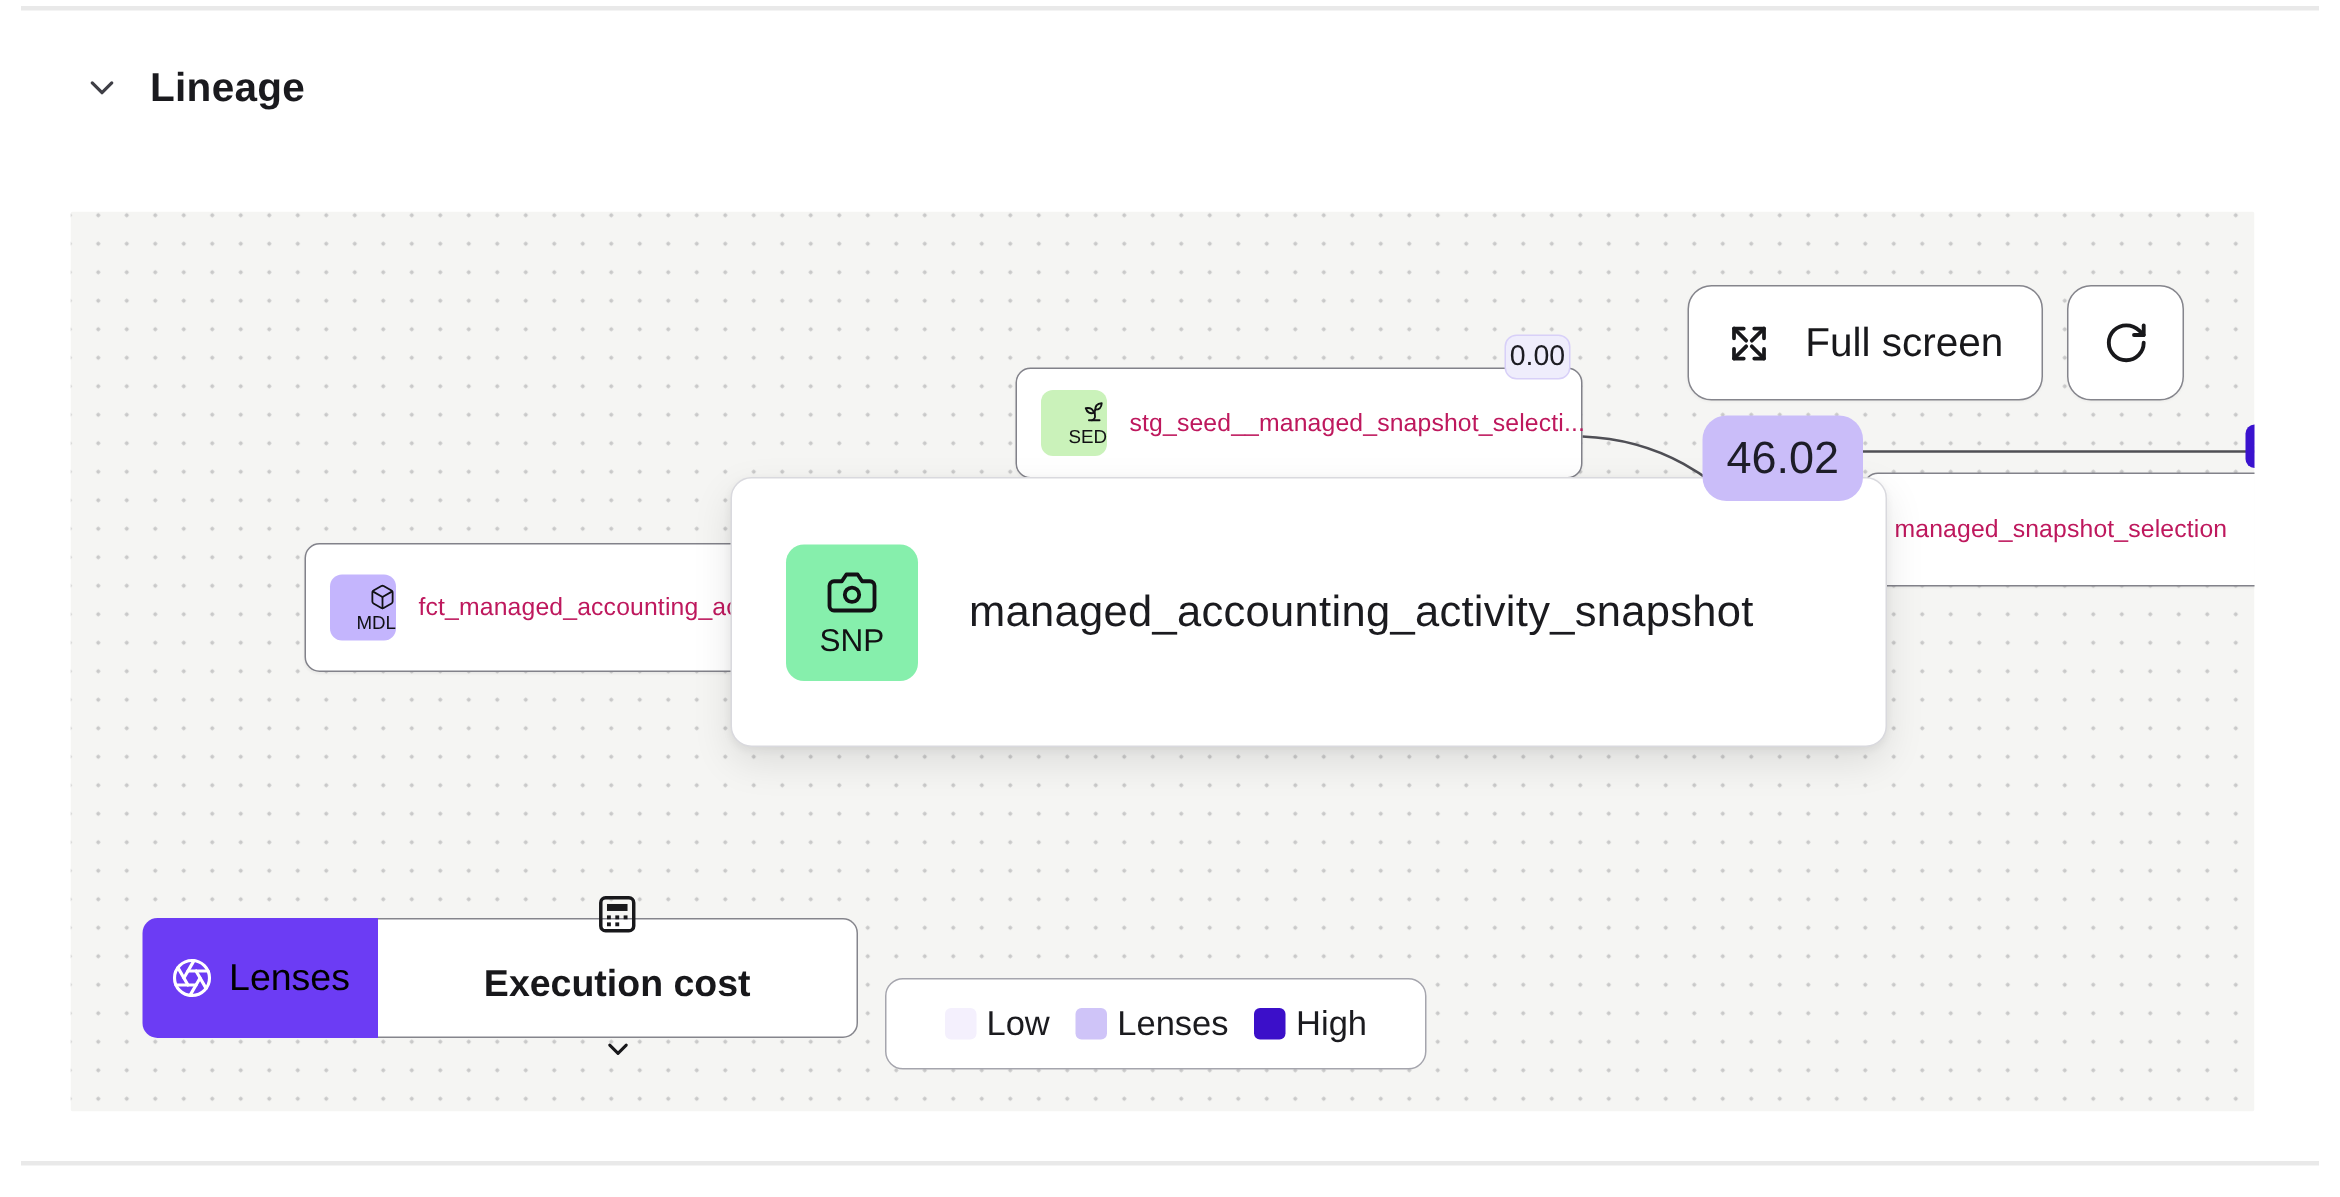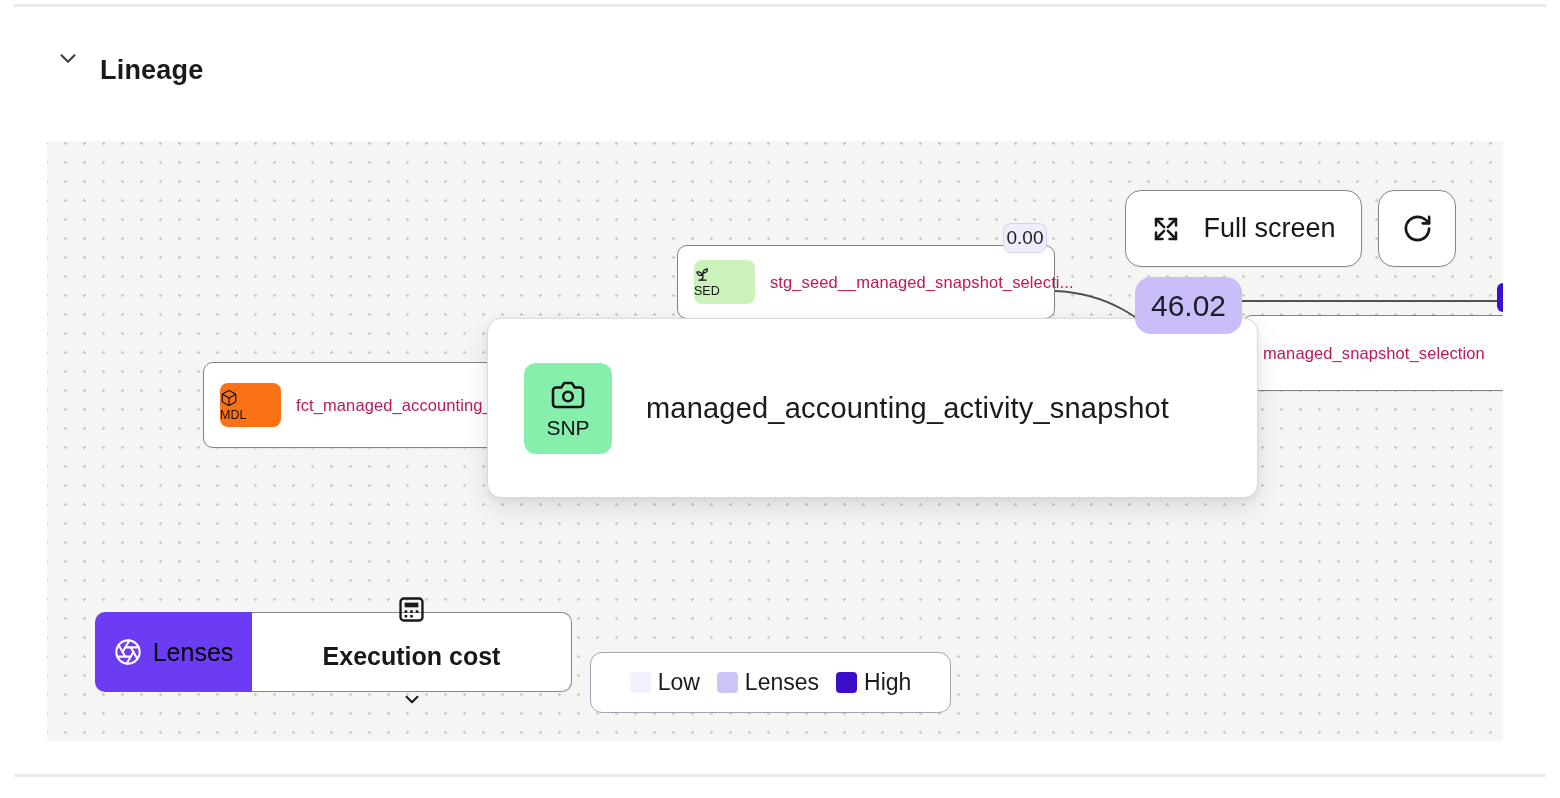--- a/index.html
+++ b/index.html
@@ -6,38 +6,38 @@
   html,body { width:1560px; height:798px; background:#ffffff; overflow:hidden;
     font-family:"Liberation Sans", sans-serif; color:#18181b; position:relative; }
 
   .rule { position:absolute; left:14px; right:14px; height:3px; background:#e9e9e9; }
   .rule.top { top:4px; }
   .rule.bottom { top:774px; }
 
   .header { position:absolute; left:0; top:38px; height:40px; display:flex; align-items:center; }
   .collapse-btn { position:absolute; left:52px; top:4px; width:32px; height:32px; display:flex;
     align-items:center; justify-content:center; cursor:pointer; background:none; border:none; }
-  .page-title { position:absolute; left:100px; top:12px; font-size:27px; font-weight:700;
+  .page-title { position:absolute; left:100px; top:0; font-size:27px; font-weight:700;
     line-height:40px; letter-spacing:.2px; color:#1a1a1e; }
 
   .canvas { position:absolute; left:47px; top:141px; width:1456px; height:600px;
     background:#f5f5f3; overflow:hidden; border-radius:2px;
     background-image:radial-gradient(circle, #c9c9c9 1.2px, transparent 1.5px);
     background-size:19px 19px; background-position:9px 12px; }
 
   .edges { position:absolute; left:0; top:0; z-index:0; pointer-events:none; }
 
   .node { position:absolute; background:#ffffff; border:1.5px solid #82828a; border-radius:10px;
     display:flex; align-items:center; box-shadow:0 1px 2px rgba(0,0,0,.05); z-index:1; }
   .node-label { font-size:16.5px; color:#be185d; white-space:nowrap; letter-spacing:.1px; }
-  .type-badge { width:61px; height:44px; border-radius:8px; display:flex; flex-direction:column;
-    align-items:flex-start; justify-content:center; flex:0 0 auto; margin:0 15px 0 16px; }
+  .type-badge { width:44px; height:44px; border-radius:8px; display:flex; flex-direction:column;
+    align-items:flex-end; justify-content:center; flex:0 0 auto; margin:0 15px 0 16px; }
   .type-badge .tb-label { font-size:12.5px; font-weight:500; color:#111114; margin-top:1px; }
   .badge-sed { background:#caf2ba; }
-  .badge-mdl { background:#f97316; }
+  .badge-mdl { background:#c4b5fd; }
 
   .node-stg { left:630px; top:104px; width:378px; height:74px; }
   .node-fct { left:156px; top:221px; width:380px; height:86px; }
   .node-right { left:1195px; top:174px; width:300px; height:76px; padding-left:20px; }
 
   .cost-low { position:absolute; left:956px; top:82px; width:44px; height:30px; z-index:2;
     background:#efedfc; border:1px solid #d8d0f8; border-radius:8px; display:flex;
     align-items:center; justify-content:center; font-size:19px; color:#1c1c22; }
   .cost-medium { position:absolute; left:1088px; top:136px; width:107px; height:57px; z-index:3;
     border-radius:16px; display:flex; align-items:center; justify-content:center;

